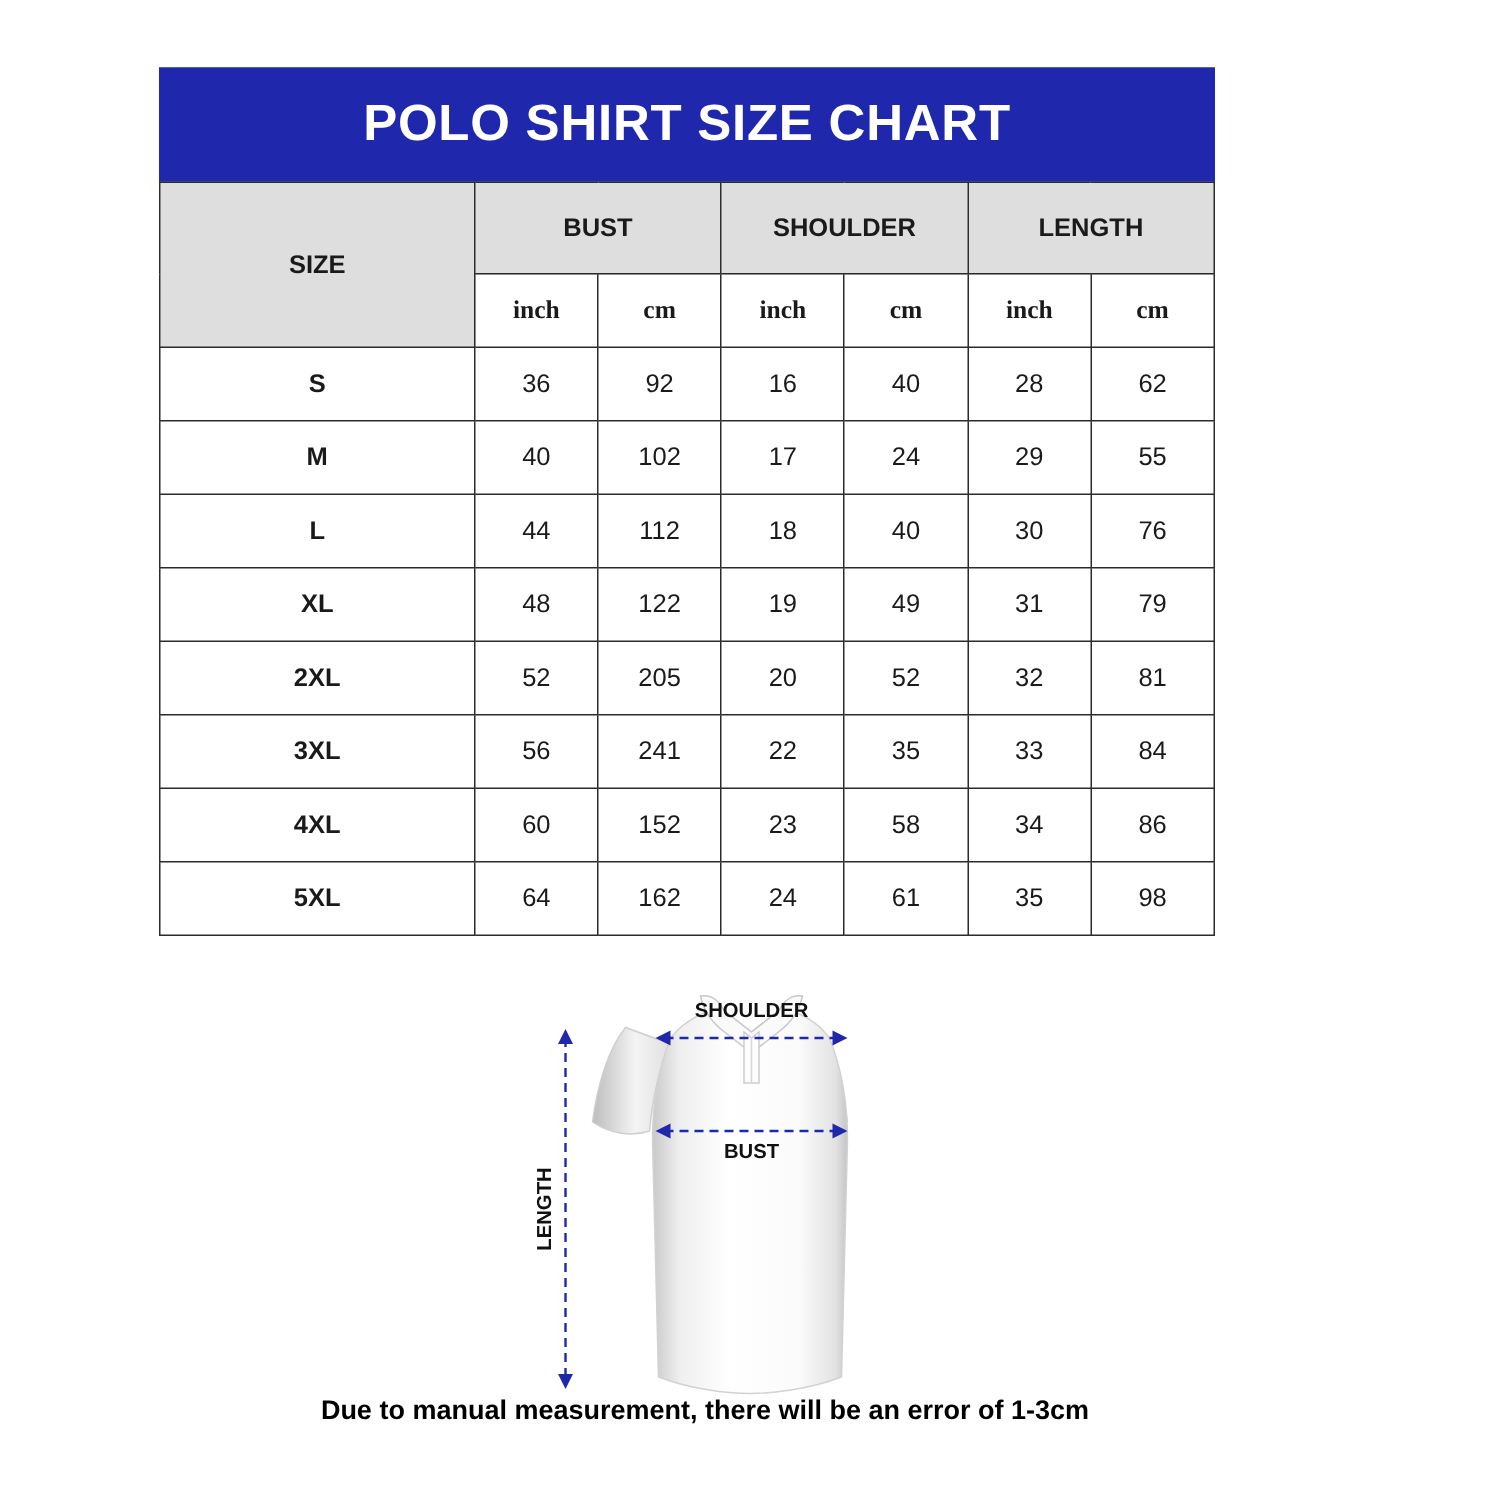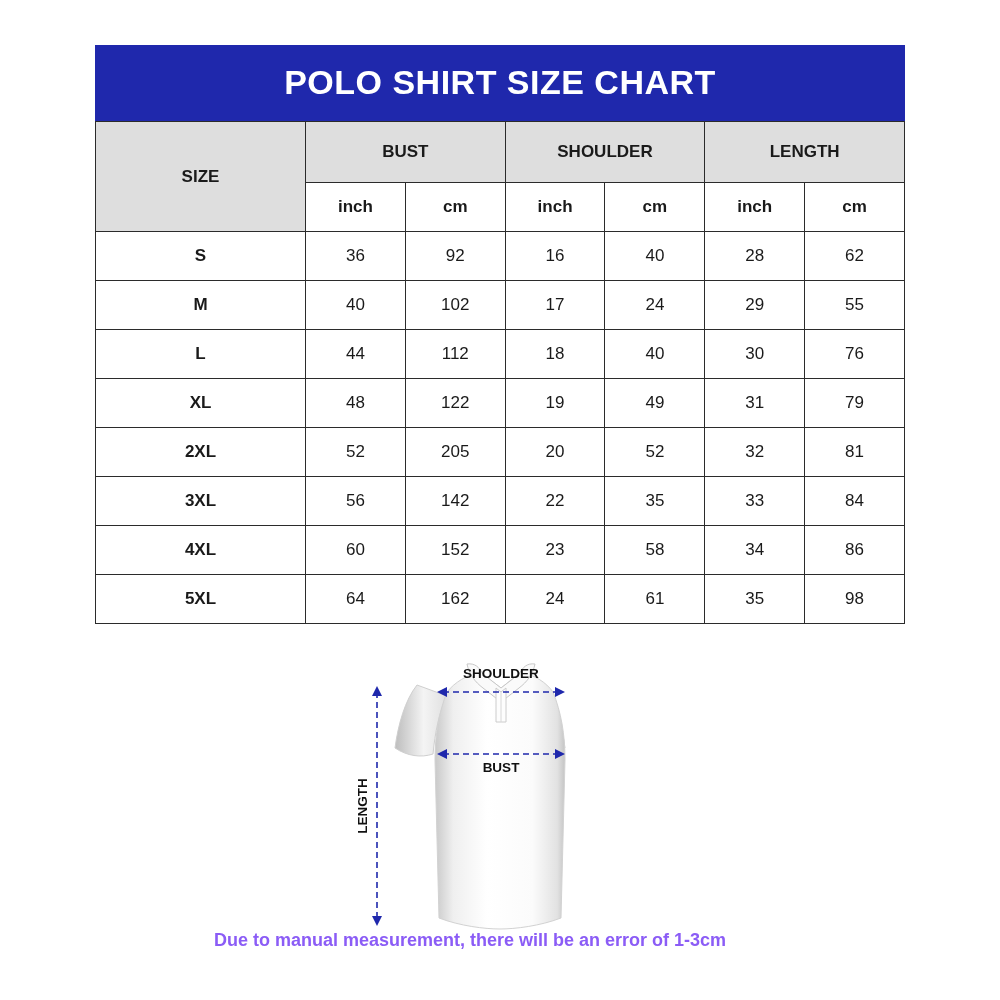--- a/index.html
+++ b/index.html
@@ -11,23 +11,23 @@
     width: 1000px;
     height: 1000px;
     font-family: "Liberation Sans", sans-serif;
     color: #1a1a1a;
     position: relative;
     overflow: hidden;
   }
 
   #chart-wrap {
     position: absolute;
-    left: 95px;
+    left: 106px;
     top: 45px;
-    width: 810px;
+    width: 704px;
   }
 
   .chart-title-bar {
     background: #1f28ac;
     color: #ffffff;
     text-align: center;
     font-size: 34px;
     font-weight: bold;
     letter-spacing: 0.5px;
     padding: 17px 0 18px 0;
@@ -52,20 +52,21 @@
   table.size-table th {
     background: #dedede;
     font-weight: bold;
     font-size: 17px;
     height: 60px;
   }
   .col-size { width: 210px; }
   .unit-row td {
     font-weight: bold;
     height: 46px;
+    font-family: Liberation Serif, serif;
   }
   .size-cell {
     font-weight: bold;
     font-size: 17px;
   }
 
   
   #diagram {
     position: absolute;
     left: 0;
@@ -77,21 +78,21 @@
     position: absolute;
     left: 355px;
     top: 0px;
   }
   .note {
     position: absolute;
     left: 0;
     top: 930px;
     width: 940px;
     text-align: center;
-    color: #8b5cf6;
+    color: #000000;
     font-weight: bold;
     font-size: 18px;
   }
   .lbl {
     font-family: "Liberation Sans", sans-serif;
     font-weight: bold;
     font-size: 13.5px;
     fill: #111111;
   }
   .lbl-vert {
@@ -175,21 +176,21 @@
           <td>52</td>
           <td>205</td>
           <td>20</td>
           <td>52</td>
           <td>32</td>
           <td>81</td>
         </tr>
         <tr>
           <td class="size-cell">3XL</td>
           <td>56</td>
-          <td>142</td>
+          <td>241</td>
           <td>22</td>
           <td>35</td>
           <td>33</td>
           <td>84</td>
         </tr>
         <tr>
           <td class="size-cell">4XL</td>
           <td>60</td>
           <td>152</td>
           <td>23</td>

